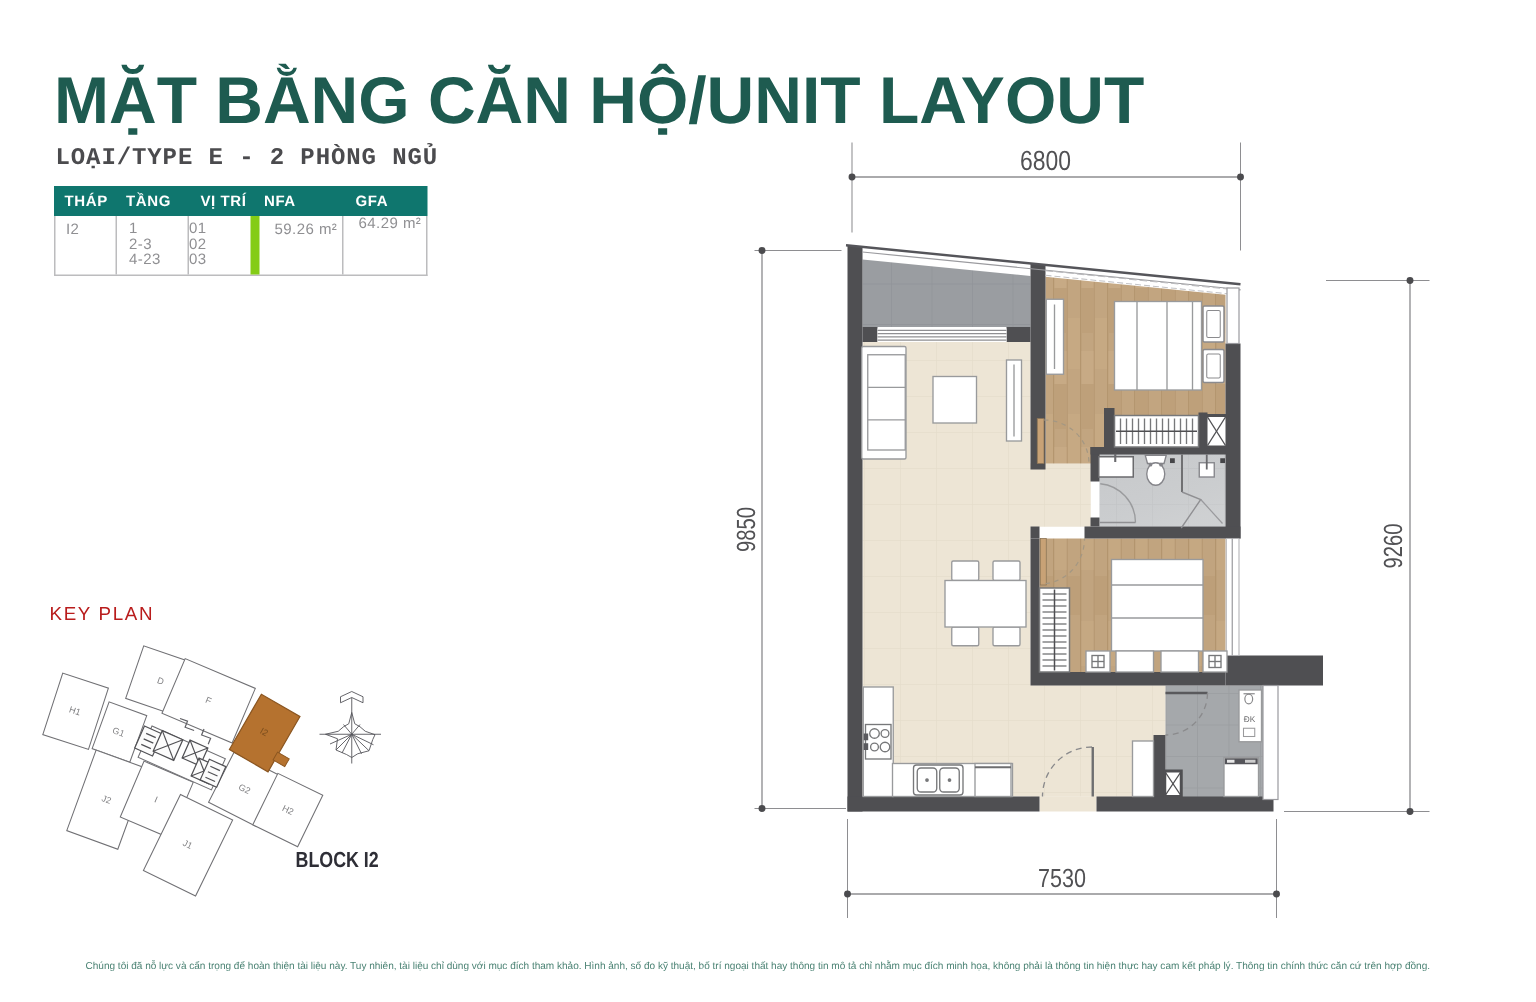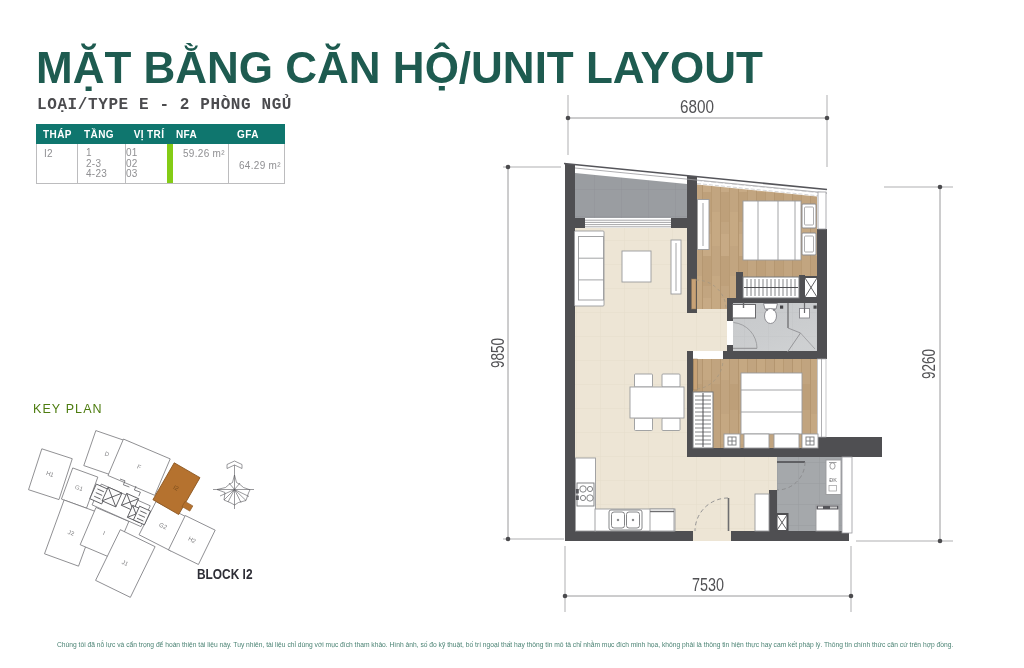--- a/index.html
+++ b/index.html
@@ -22,25 +22,25 @@
     <div style="width:42px;padding-left:8px;box-sizing:border-box;text-align:center;">VỊ TRÍ</div>
     <div style="width:61px;padding-left:10px;box-sizing:border-box;">NFA</div>
     <div style="width:58px;padding-left:10px;box-sizing:border-box;">GFA</div>
   </div>
 
   <div style="border:1px solid #bcbcbe;border-top:none;display:flex;font-size:10px;color:#8F8F92;height:40px;box-sizing:border-box;letter-spacing:0.3px;">
     <div style="width:40px;padding:4px 0 0 7px;box-sizing:border-box;">I2</div>
     <div style="width:48px;padding:4px 0 0 8px;box-sizing:border-box;border-left:1px solid #bcbcbe;line-height:10.5px;">1<br>2-3<br>4-23</div>
     <div style="width:42px;padding:4px 0 0 0;box-sizing:border-box;border-left:1px solid #bcbcbe;line-height:10.5px;">01<br>02<br>03</div>
     <div style="width:61px;padding:4px 0 0 10px;box-sizing:border-box;border-left:6px solid #84cc16;">59.26 m²</div>
-    <div style="width:56px;padding:16px 0 0 10px;box-sizing:border-box;border-left:1px solid #bcbcbe;">64.29 m²</div>
+    <div style="width:56px;padding:0 0 0 10px;box-sizing:border-box;border-left:1px solid #bcbcbe;">64.29 m²</div>
   </div>
 </div>
 
-<div class="abs" style="left:33px;top:402px;font-size:12.5px;color:#4d7c0f;letter-spacing:1.1px;">KEY PLAN</div>
+<div class="abs" style="left:33px;top:402px;font-size:12.5px;color:#b91c1c;letter-spacing:1.1px;">KEY PLAN</div>
 
 <div class="abs" style="left:197px;top:566px;font-size:14.5px;font-weight:bold;color:#2E2E36;letter-spacing:0px;transform:scaleX(0.82);transform-origin:0 0;">BLOCK I2</div>
 
 <svg class="abs" style="left:0;top:0;" width="1024" height="668" viewBox="0 0 1024 668">
   <defs>
     <pattern id="beigeGrid" width="24" height="24" patternUnits="userSpaceOnUse">
       <rect width="24" height="24" fill="#EDE5D5"></rect>
       <path d="M24 0H0V24" fill="none" stroke="#E5DDCC" stroke-width="1"></path>
     </pattern>
     <pattern id="grayGrid" width="27" height="27" patternUnits="userSpaceOnUse">

